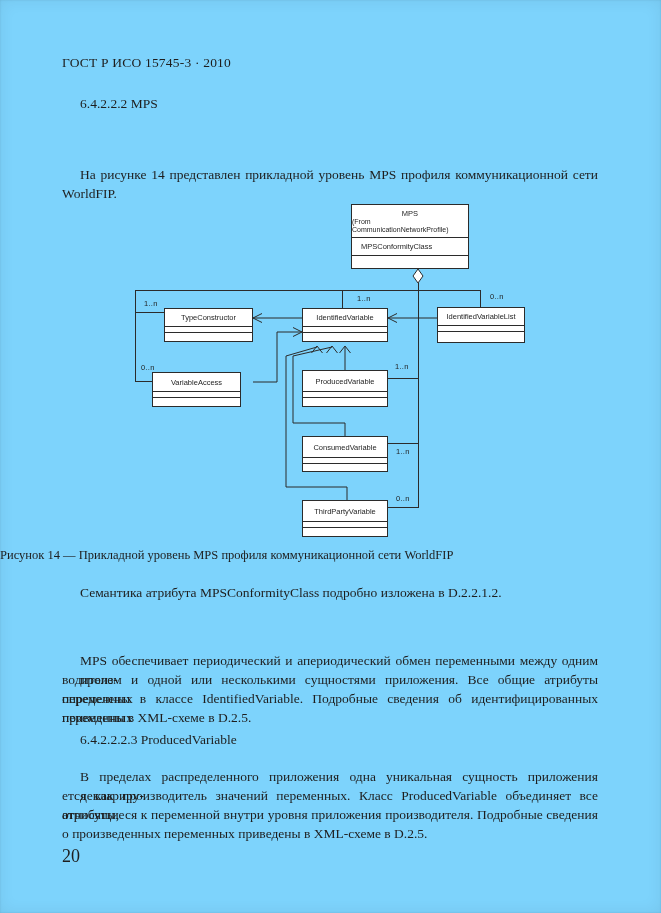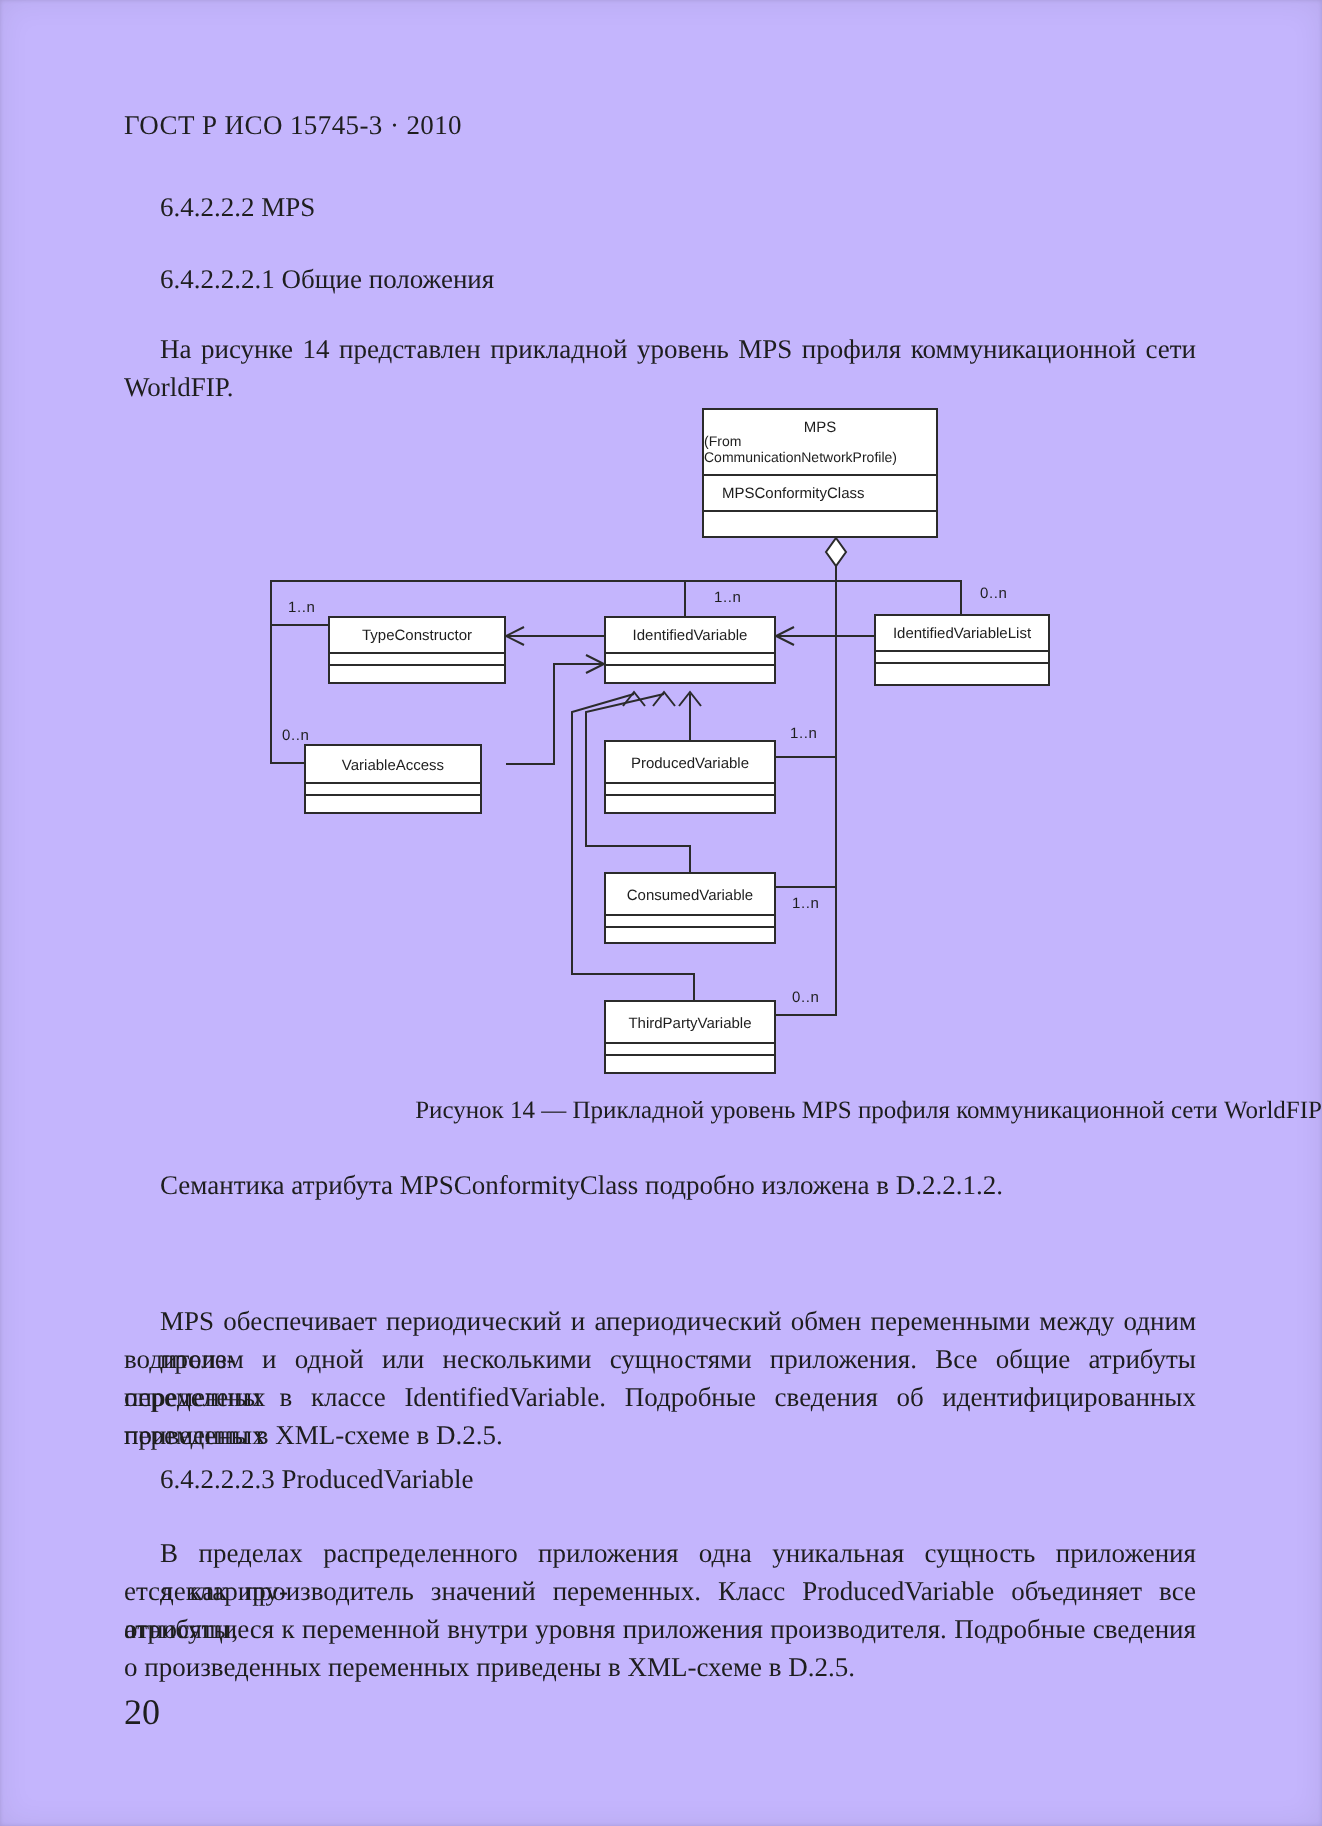--- a/index.html
+++ b/index.html
@@ -1,33 +1,33 @@
 <!DOCTYPE html>
 <html><head>
 <meta charset="utf-8">
 <style>
   html,body{margin:0;padding:0;background:#ffffff;}
   .page{
     position:relative;
     width:661px;height:913px;
-    background:#c4b5fd;
+    background:#7dd3fc;
     overflow:hidden;
     font-family:"Liberation Serif", serif;
     color:#1e1e1e;
     box-shadow: inset 0 0 16px rgba(0,0,0,.07), inset 0 0 2px rgba(0,0,0,.12);
   }
   .abs{position:absolute;}
   .hdr{left:62px;top:55px;font-size:13.5px;letter-spacing:.2px;}
   .heading{left:80px;font-size:13.5px;}
   .para{left:62px;width:536px;font-size:13.5px;line-height:19px;}
   .line{height:19px;white-space:nowrap;}
   .wline{height:19px;}
   .just{white-space:normal;text-align:justify;text-align-last:justify;}
   .indent{padding-left:18px;}
-  .caption{left:0;width:661px;text-align:right;font-size:12.5px;}
+  .caption{left:0;width:661px;text-align:left;font-size:12.5px;}
   .pagenum{left:62px;top:846px;font-size:18px;}
 
   
   .ubox{
     position:absolute;border:1px solid #2b2b2b;background:#fff;
     box-sizing:border-box;display:flex;flex-direction:column;
     font-family:"Liberation Sans", sans-serif;color:#1e1e1e;
   }
   .utitle{display:flex;flex-direction:column;align-items:center;justify-content:center;
     font-size:7.5px;line-height:9px;box-sizing:border-box;}
@@ -40,21 +40,20 @@
   svg.wires{position:absolute;left:0;top:0;pointer-events:none;}
 </style>
 </head>
 <body>
 
 <div class="page">
 
   <div class="abs hdr">ГОСТ Р ИСО 15745-3 · 2010</div>
 
   <div class="abs heading" style="top:96px">6.4.2.2.2 MPS</div>
-  <div class="abs heading" style="top:132px">6.4.2.2.2.1 Общие положения</div>
 
   <div class="abs para" style="top:165px">
     <div class="wline just indent">На рисунке 14 представлен прикладной уровень MPS профиля коммуникационной сети</div>
     <div class="line">WorldFIP.</div>
   </div>
 
   <svg class="wires" width="661" height="913" viewBox="0 0 661 913">
     <g stroke="#2b2b2b" stroke-width="1" fill="none" shape-rendering="crispEdges">
 
       <path d="M418,283 V508"></path>

